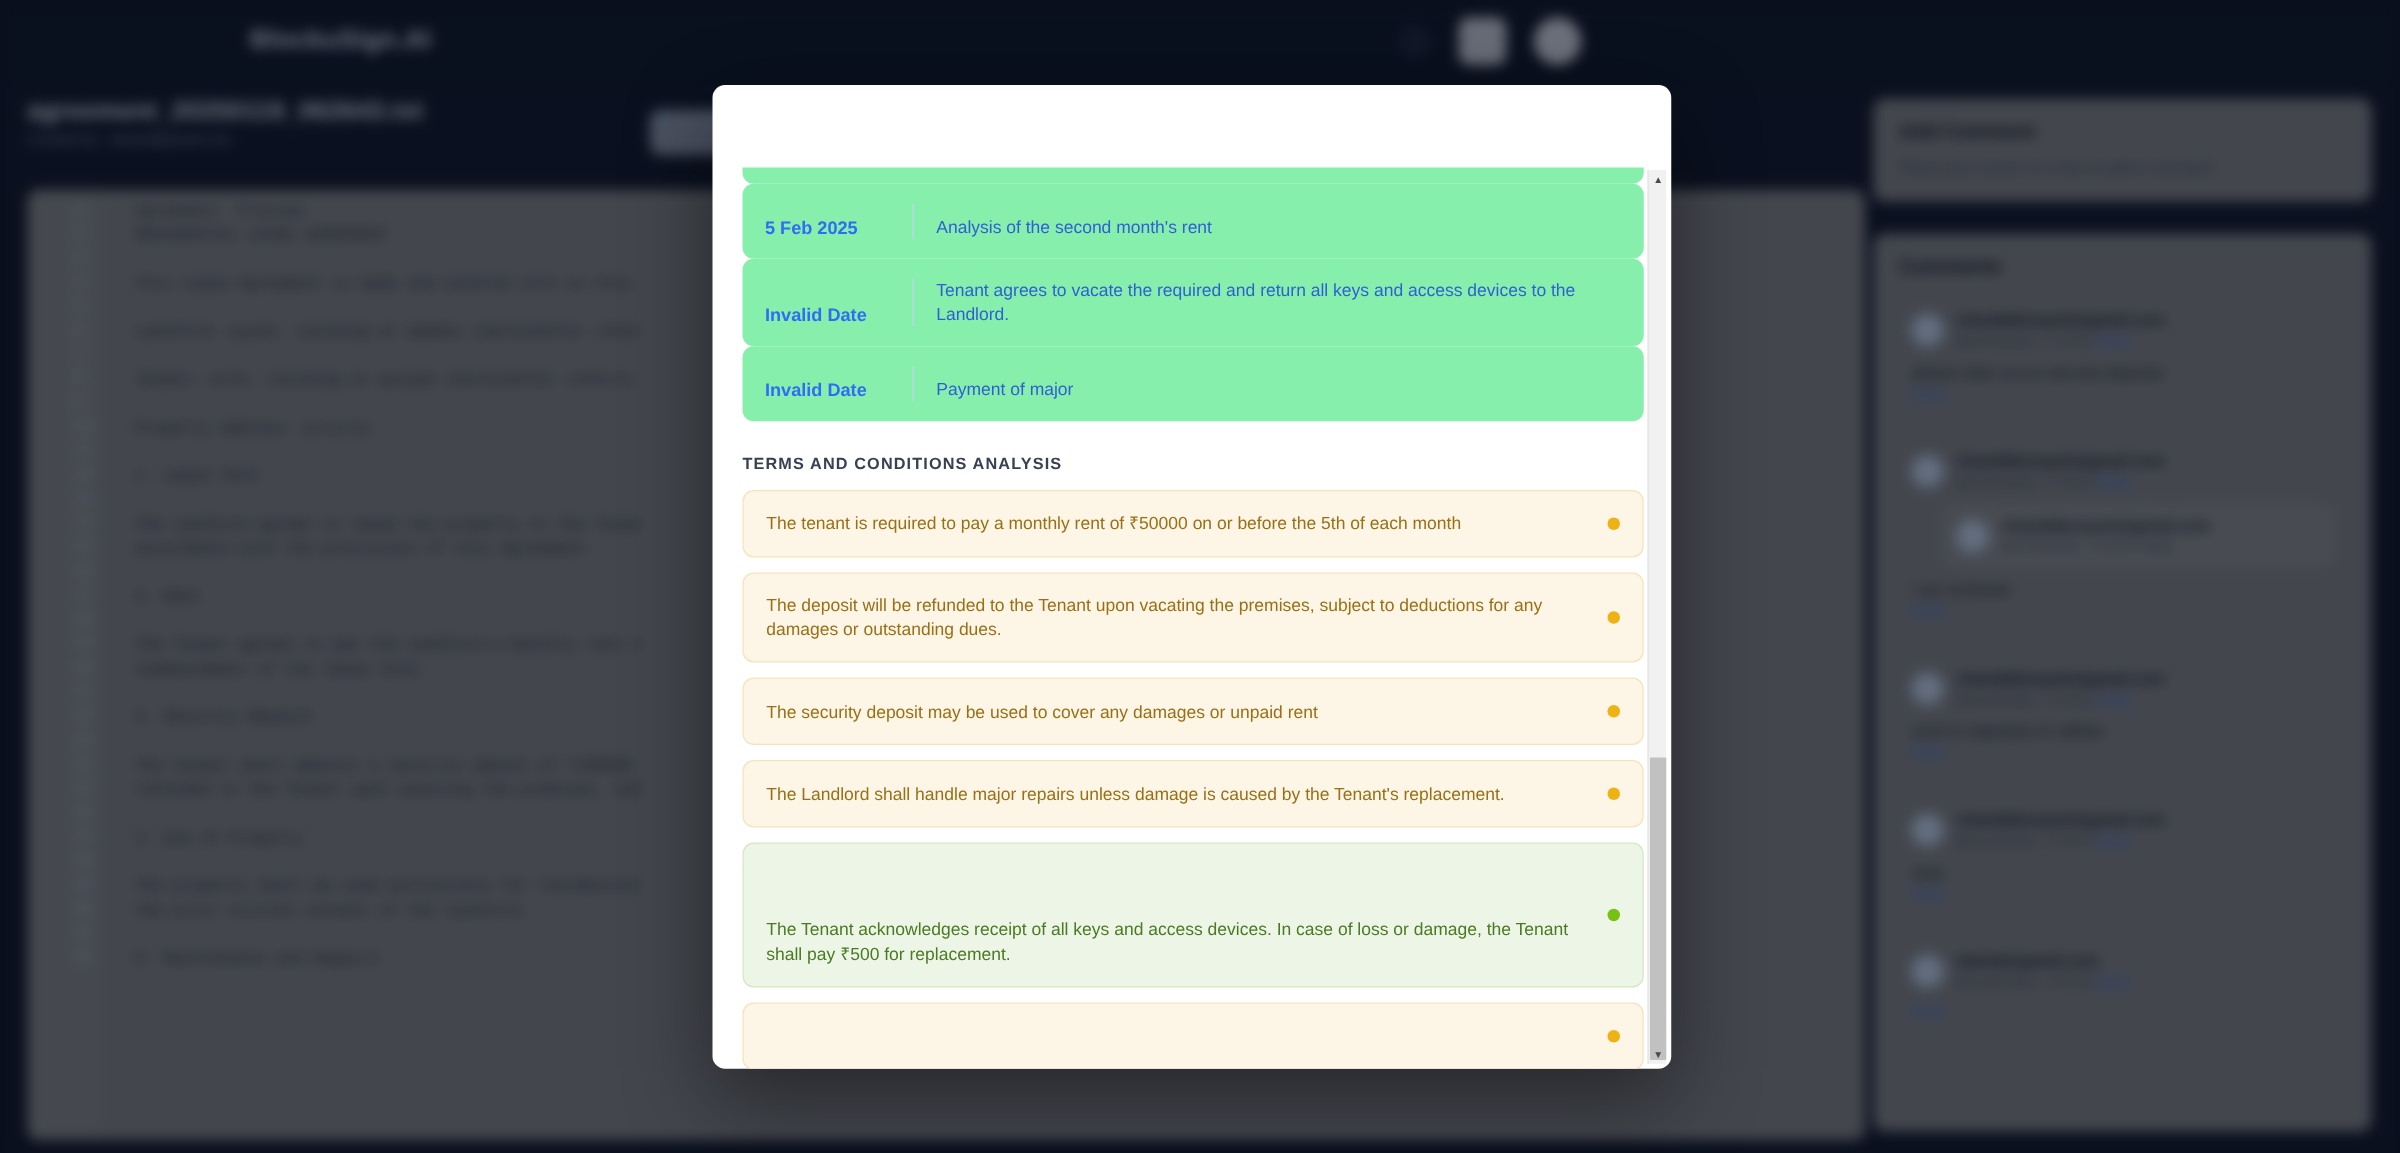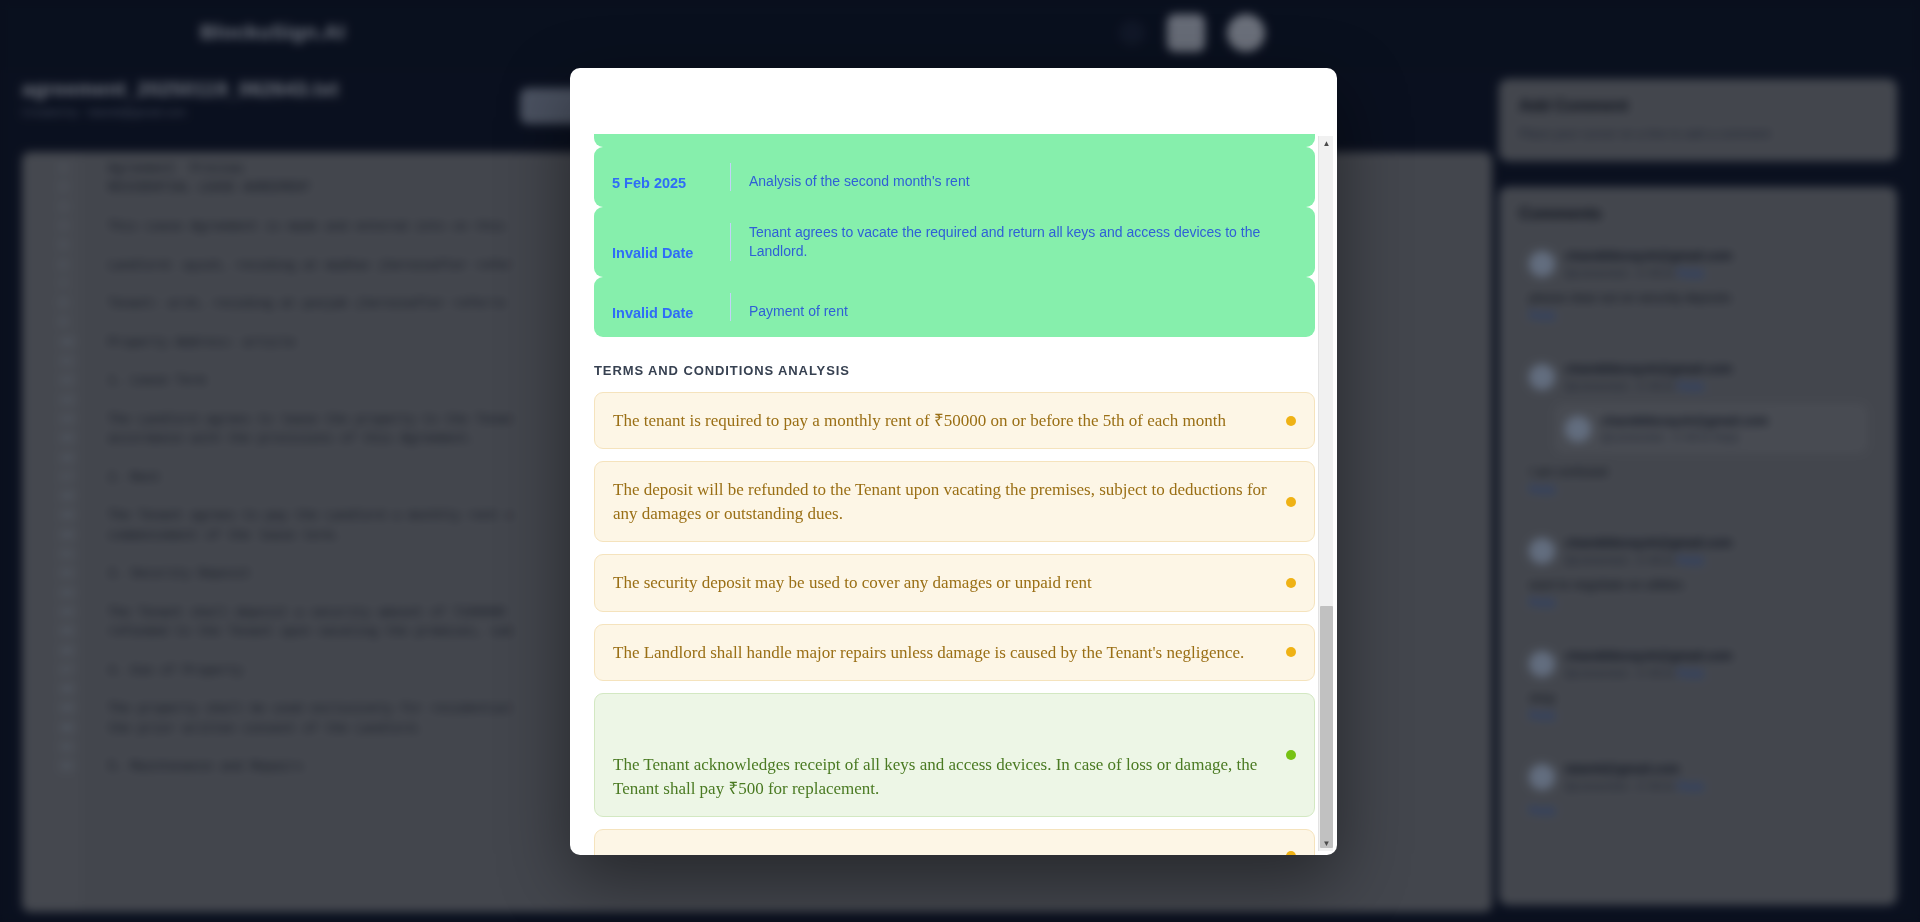--- a/index.html
+++ b/index.html
@@ -138,21 +138,21 @@
   }
 
   
   .term {
     display: flex; align-items: center; justify-content: space-between;
     border-radius: 9px; padding: 16px 18px;
     margin-bottom: 12px; min-height: 54px; gap: 16px;
   }
   .term.warn { background: #fdf6e6; border: 1px solid #f5e3bd; }
   .term.ok   { background: #edf6e6; border: 1px solid #d3e8c2; }
-  .term-text { font-size: 17px; line-height: 1.38; font-family: Liberation Serif, serif; }
+  .term-text { font-size: 14px; line-height: 1.38; }
   .term.warn .term-text { color: #9a6f15; }
   .term.ok .term-text { color: #4a7a22; margin-top: 43px; }
   .dot { width: 10px; height: 10px; border-radius: 50%; flex: 0 0 10px; }
   .dot.warn { background: #efb215; }
   .dot.ok { background: #76c213; }
 
   
   .sbar {
     position: absolute; right: 4px; top: 68px; width: 15px; bottom: 4px;
     background: #f1f1f1; border-left: 1px solid #e3e3e3;
@@ -344,39 +344,39 @@
             <div class="tl-desc">Analysis of the second month's rent</div>
           </div>
           <div class="tl-row">
             <div class="tl-date">Invalid Date</div>
             <div class="tl-sep"></div>
             <div class="tl-desc">Tenant agrees to vacate the required and return all keys and access devices to the Landlord.</div>
           </div>
           <div class="tl-row">
             <div class="tl-date">Invalid Date</div>
             <div class="tl-sep"></div>
-            <div class="tl-desc">Payment of rent</div>
+            <div class="tl-desc">Payment of major</div>
           </div>
         </div>
       <div class="sec-head">TERMS AND CONDITIONS ANALYSIS</div>
       <div id="terms-list">
           <div class="term warn">
             <div class="term-text">The tenant is required to pay a monthly rent of ₹50000 on or before the 5th of each month</div>
             <div class="dot warn"></div>
           </div>
           <div class="term warn">
             <div class="term-text">The deposit will be refunded to the Tenant upon vacating the premises, subject to deductions for any damages or outstanding dues.</div>
             <div class="dot warn"></div>
           </div>
           <div class="term warn">
             <div class="term-text">The security deposit may be used to cover any damages or unpaid rent</div>
             <div class="dot warn"></div>
           </div>
           <div class="term warn">
-            <div class="term-text">The Landlord shall handle major repairs unless damage is caused by the Tenant's negligence.</div>
+            <div class="term-text">The Landlord shall handle major repairs unless damage is caused by the Tenant's replacement.</div>
             <div class="dot warn"></div>
           </div>
           <div class="term ok">
             <div class="term-text">The Tenant acknowledges receipt of all keys and access devices. In case of loss or damage, the Tenant shall pay ₹500 for replacement.</div>
             <div class="dot ok"></div>
           </div>
           <div class="term warn">
             <div class="term-text"></div>
             <div class="dot warn"></div>
           </div>

